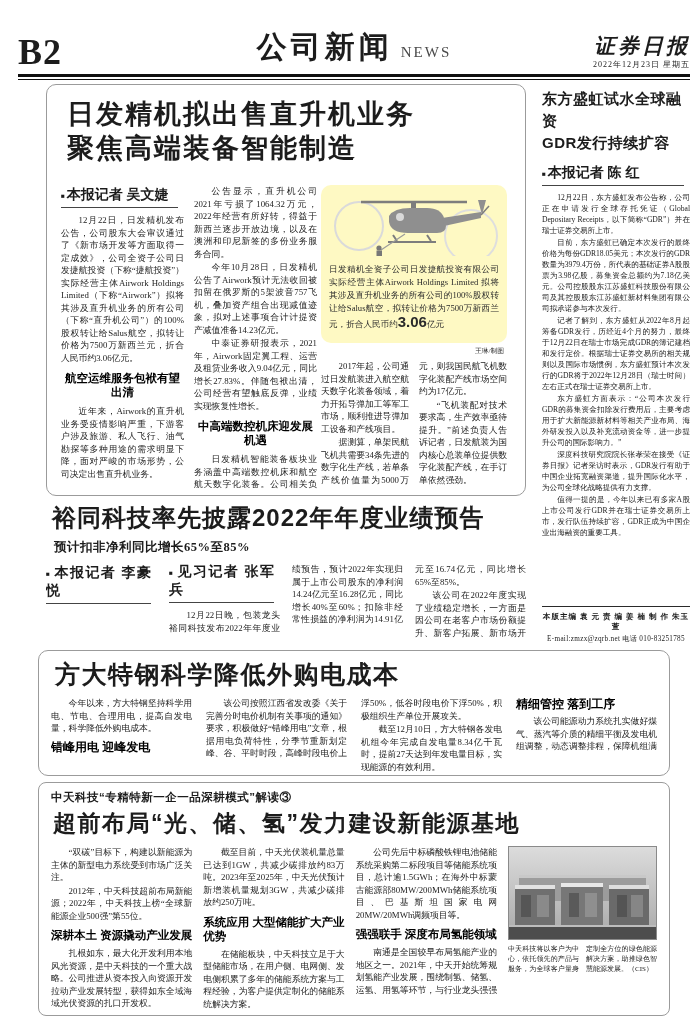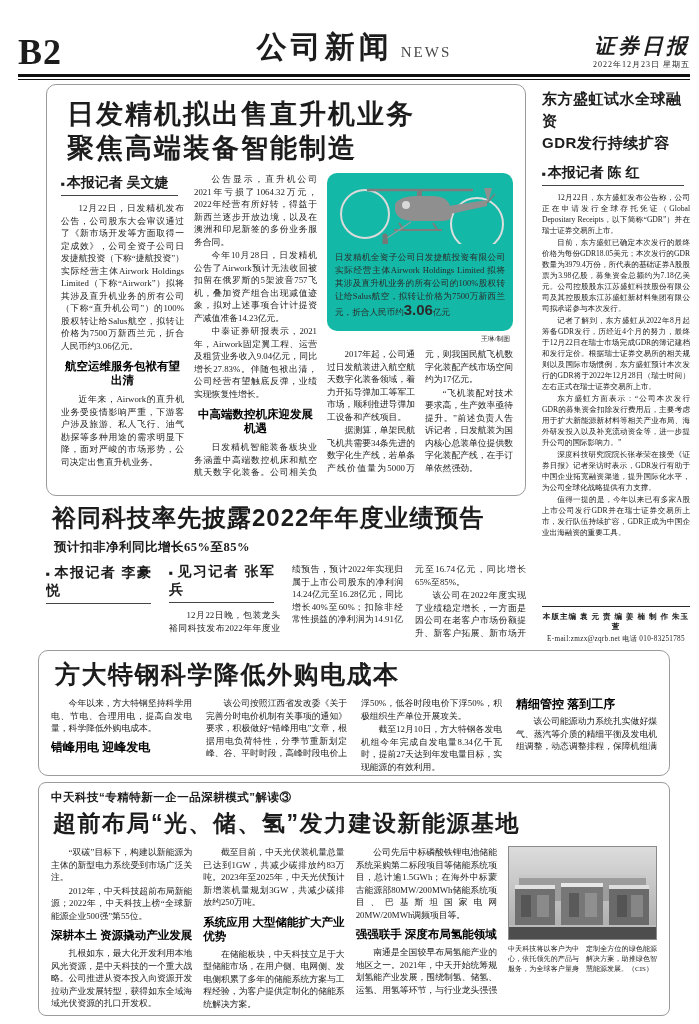--- a/index.html
+++ b/index.html
@@ -20,24 +20,24 @@
   
   .flow{column-fill:auto;text-align:justify;overflow:hidden}
   .fi-p{font-size:8.8px;line-height:12.5px;text-indent:2em;color:#222;margin-bottom:1px}
   .fi-h{font-family:"Liberation Sans",sans-serif;font-weight:bold;font-size:11.5px;line-height:14px;text-align:center;text-indent:0;margin:7px 0 6px 0;break-inside:avoid;color:#000}
   .fi-by{font-family:"Liberation Sans",sans-serif;font-size:14px;font-weight:bold;border-bottom:1px solid #444;padding-bottom:3px;margin:1px 6px 6px 0;text-indent:0;break-inside:avoid}
   .fi-by::before{content:"■ ";font-size:6.5px;vertical-align:1px}
 
   
   .a1{position:absolute;left:46px;top:84px;width:480px;height:412px;border:1px solid #9b9b9b;border-radius:10px;padding:12px 12px 8px 14px}
   .a1-title{font-family:"Liberation Sans",sans-serif;font-weight:bold;font-size:27px;line-height:34px;letter-spacing:2px;padding-left:6px}
-  .a1-body{display:flex;gap:10px;margin-top:8px;height:312px}
+  .a1-body{display:flex;gap:4px;margin-top:20px;height:312px}
   .a1-left{width:256px;columns:2;column-gap:10px;height:100%}
   .a1-right{width:186px}
-  .infog{background:#14b8a6;border-radius:10px;height:158px;padding:7px 8px;overflow:hidden}
+  .infog{background:#fef9c3;border-radius:10px;height:158px;padding:7px 8px;overflow:hidden}
   .infog-cap{font-size:8.6px;line-height:13px;color:#2b2b2b;text-align:justify;margin-top:3px}
   .infog-big{font-family:"Liberation Sans",sans-serif;font-weight:bold;font-size:15px}
   .infog-credit{font-size:6.8px;color:#333;text-align:right;margin:3px 3px 4px 0}
   .a1-under{height:134px;columns:2;column-gap:10px}
 
   
   .sb{position:absolute;left:542px;top:88px;width:148px;height:556px}
   .sb-title{font-family:"Liberation Sans",sans-serif;font-weight:bold;font-size:15px;line-height:22px;letter-spacing:0.5px}
   .sb-flow{margin-top:9px;height:460px}
   .sb-flow .fi-p{font-size:7.6px;line-height:11px}

